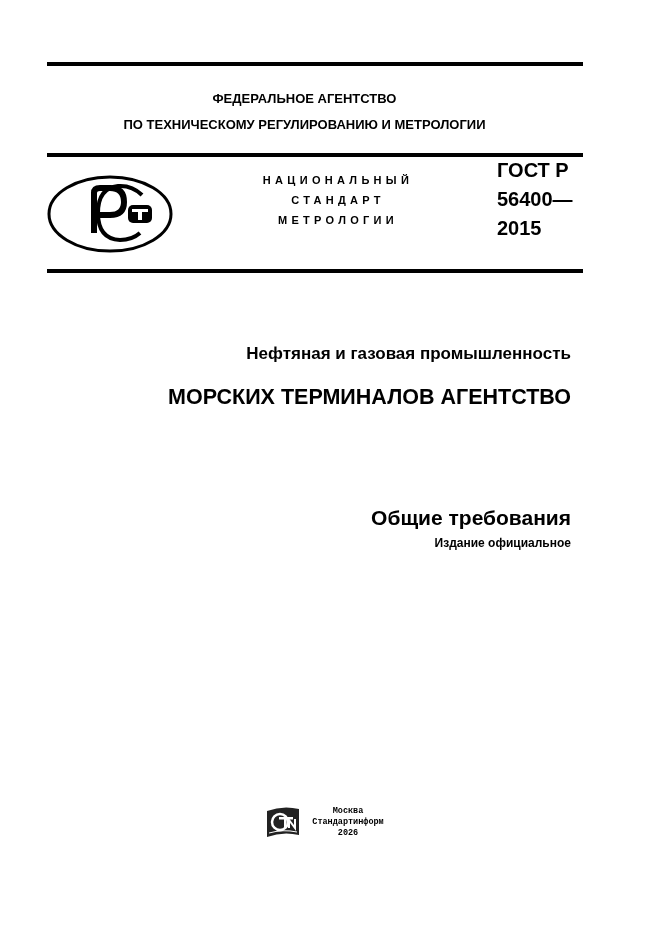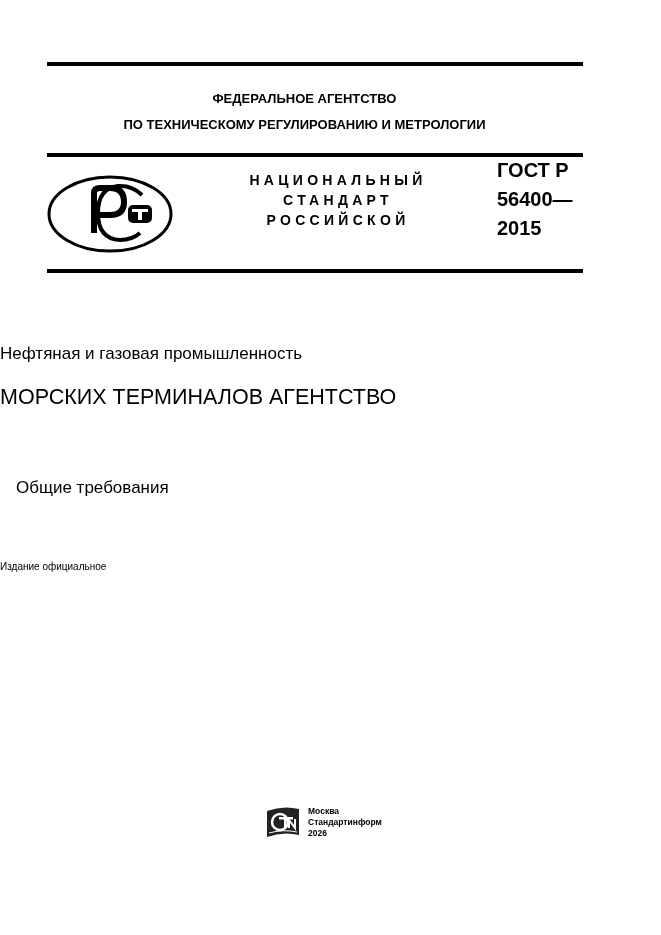--- a/index.html
+++ b/index.html
@@ -1,28 +1,28 @@
 <!DOCTYPE html>
 <html><head>
 <meta charset="utf-8">
 <style>
   html, body { margin:0; padding:0; background:#ffffff; }
   body { width:661px; height:935px; position:relative; overflow:hidden; font-family:"Liberation Sans", sans-serif; color:#000; }
   .rule { position:absolute; left:47px; width:536px; height:4px; background:#000; }
   .agency { position:absolute; left:0; width:609px; text-align:center; font-weight:bold; font-size:13px; }
   .logo { position:absolute; left:46px; top:173px; width:128px; height:82px; }
-  .natstd { position:absolute; left:238px; top:170px; width:200px; text-align:center; font-weight:bold; font-size:14px; letter-spacing:4.3px; line-height:20px; }
+  .natstd { position:absolute; left:238px; top:170px; width:200px; text-align:center; font-weight:bold; font-size:11px; letter-spacing:4.3px; line-height:20px; }
   .gost { position:absolute; left:497px; top:156px; font-weight:bold; font-size:20px; line-height:29px; }
-  .center { position:absolute; left:0; width:571px; text-align:left; font-weight:normal; }
+  .center { position:absolute; left:0; width:571px; text-align:right; font-weight:bold; }
   .industry { top:344px; font-size:17px; }
   .title { top:384px; font-size:21.5px; line-height:26px; }
-  .subtitle { top:478px; font-size:17px;padding-left:16px; }
-  .edition { top:561px; font-size:10px; }
+  .subtitle { top:506px; font-size:21px; }
+  .edition { top:536px; font-size:12px; }
   .pub-logo { position:absolute; left:265px; top:805px; width:36px; height:34px; }
-  .pub-text { position:absolute; left:308px; top:806px; width:80px; font-weight:bold; font-size:8.5px; line-height:11px; }
+  .pub-text { position:absolute; left:308px; top:806px; width:80px; text-align:center; font-weight:bold; font-size:8.5px; line-height:11px;font-family:Liberation Mono, monospace; }
 </style>
 </head>
 <body>
 
 <div class="rule" style="top:62px;"></div>
 <div class="agency" style="top:91px;">ФЕДЕРАЛЬНОЕ АГЕНТСТВО</div>
 <div class="agency" style="top:117px;">ПО ТЕХНИЧЕСКОМУ РЕГУЛИРОВАНИЮ И МЕТРОЛОГИИ</div>
 <div class="rule" style="top:153px;"></div>
 
 <svg class="logo" viewBox="0 0 128 82">
@@ -30,21 +30,21 @@
   <path d="M48 60 L48 20 Q48 15 54 15 L64 15 Q78 15 78 29 Q78 42 64 42 L52 42" fill="none" stroke="#000" stroke-width="6"></path>
   <path d="M96 22 Q86 12 72 13 Q52 15 52 40 Q52 66 74 67 Q86 67 94 60" fill="none" stroke="#000" stroke-width="4"></path>
   <rect x="82" y="32" width="24" height="18" rx="5" fill="#000"></rect>
   <rect x="86" y="36" width="16" height="3" fill="#fff"></rect>
   <rect x="92" y="36" width="4" height="11" fill="#fff"></rect>
 </svg>
 
 <div class="natstd">
   <div>НАЦИОНАЛЬНЫЙ</div>
   <div>СТАНДАРТ</div>
-  <div>РОССИЙСКОЙ</div>
+  <div>МЕТРОЛОГИИ</div>
 </div>
 
 <div class="gost">
   <div>ГОСТ Р</div>
   <div>56400—</div>
   <div>2015</div>
 </div>
 
 <div class="rule" style="top:269px;"></div>
 

